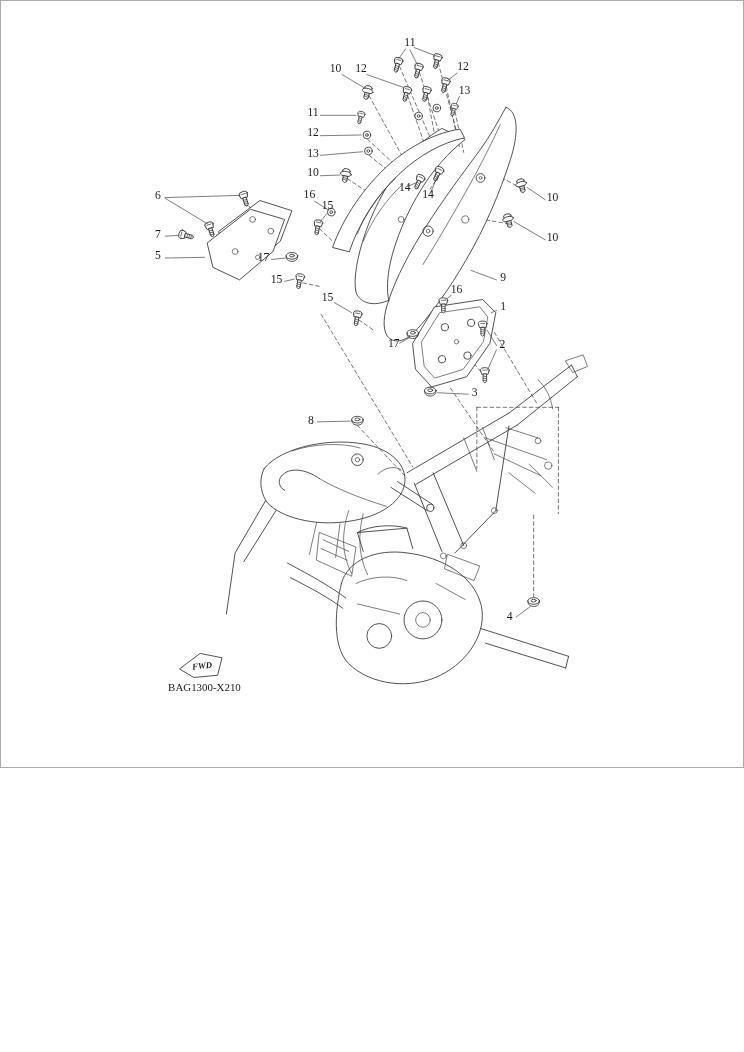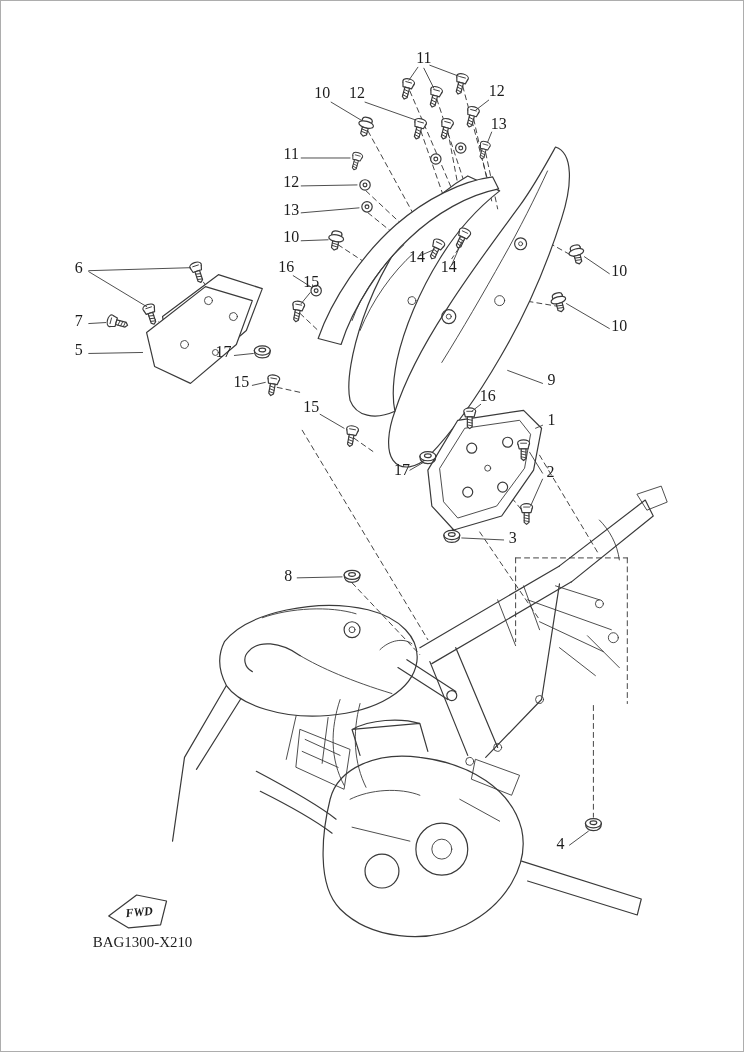--- a/index.html
+++ b/index.html
@@ -1,17 +1,17 @@
 <!DOCTYPE html>
 <html><head>
 <meta charset="utf-8">
 <style>
   html,body{margin:0;padding:0;background:#fff;}
   .canvas{
-    position:relative;width:744px;height:1052px;background:#ffffff;
+    position:relative;width:744px;height:768px;background:#ffffff;
     border:1px solid #adadad;box-sizing:border-box;
     font-family:"Liberation Serif", serif;
   }
   svg{display:block;width:100%;height:100%;}
   .ln{fill:none;stroke:#3a3a3a;stroke-width:1.2;stroke-linecap:round;stroke-linejoin:round;}
   .thin{stroke-width:0.9;}
   .dash{stroke-dasharray:5 4;stroke-width:0.95;}
   .wfill{fill:#ffffff;}
   .callout{font-size:16px;fill:#1c1c1c;font-family:"Liberation Serif",serif;}
   .code{font-size:15px;fill:#1c1c1c;font-family:"Liberation Serif",serif;}

